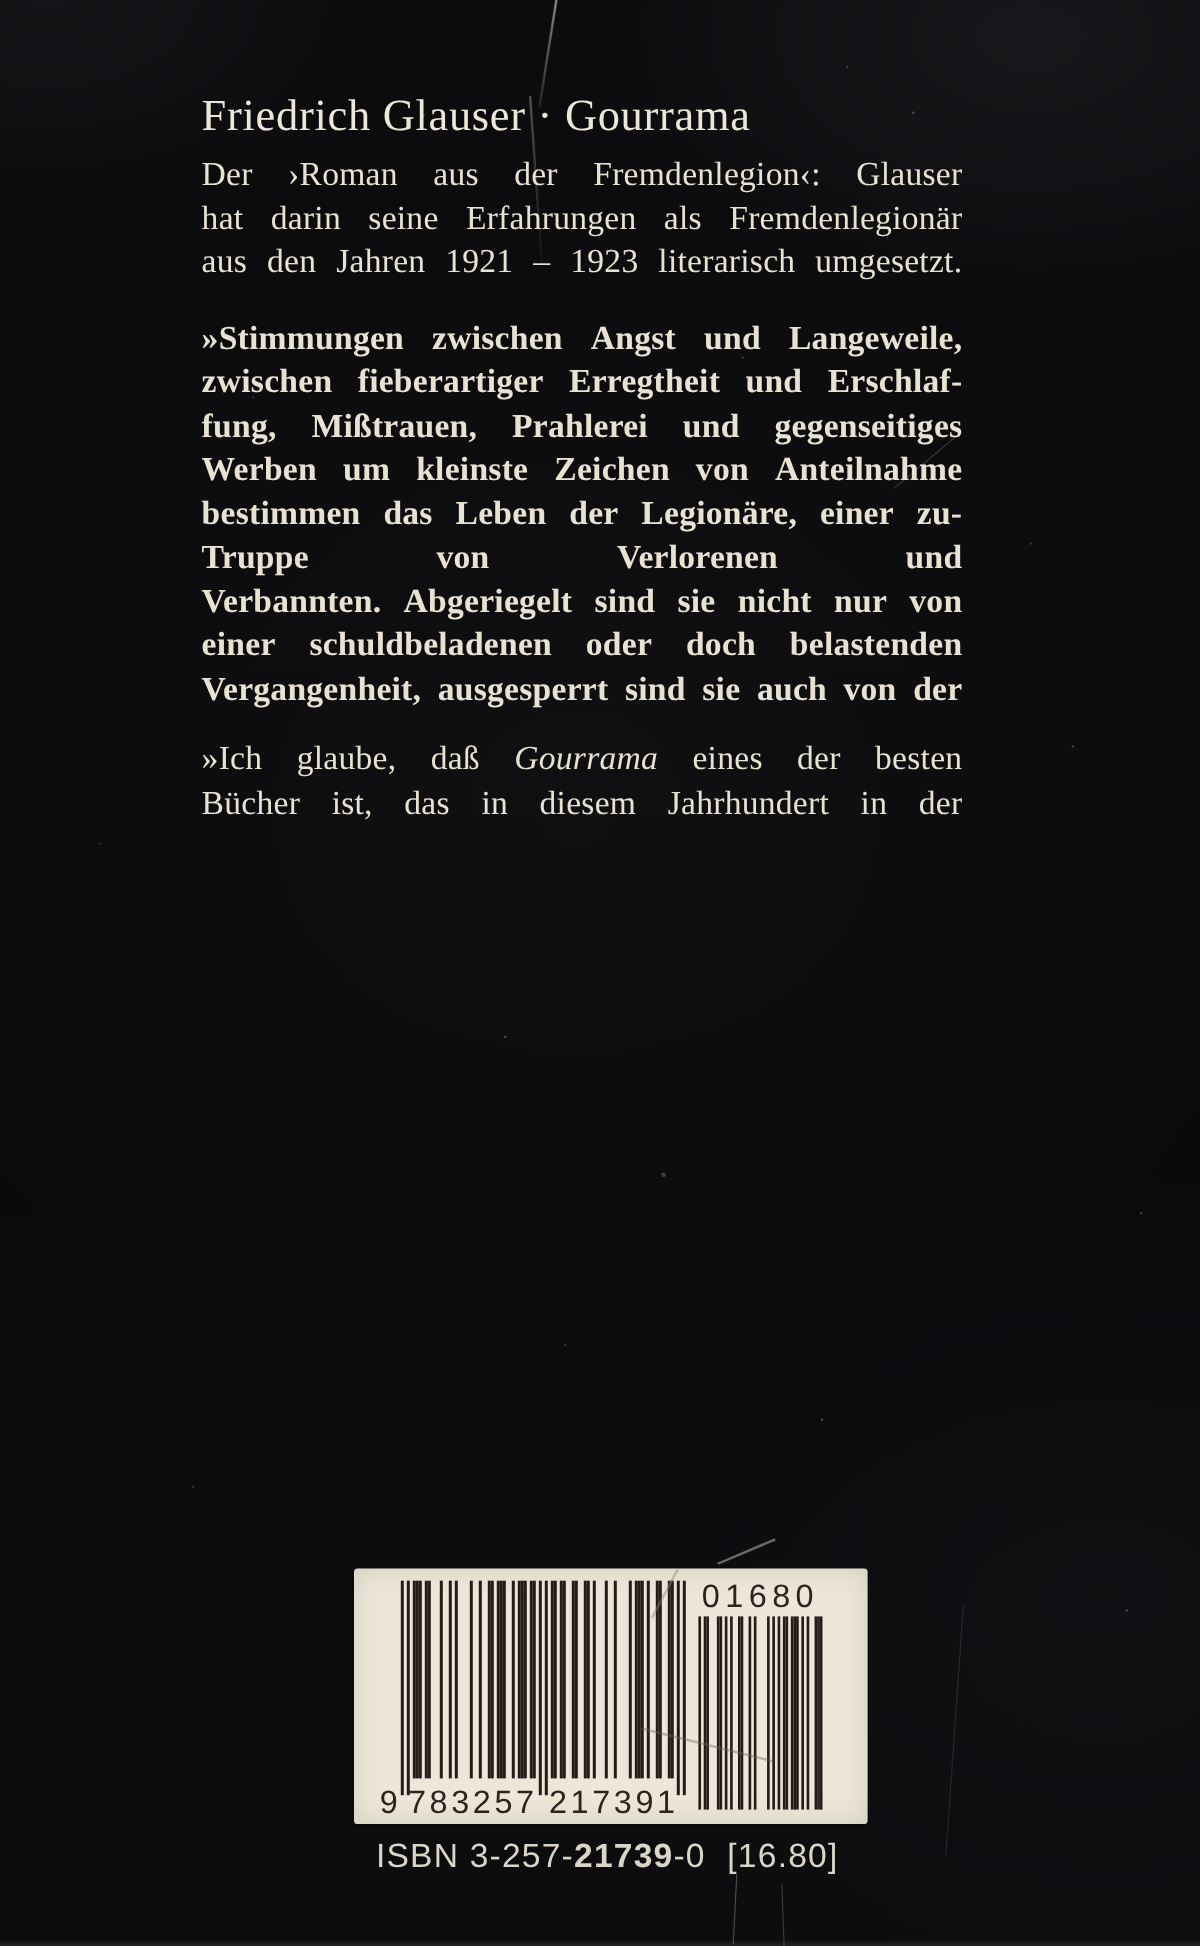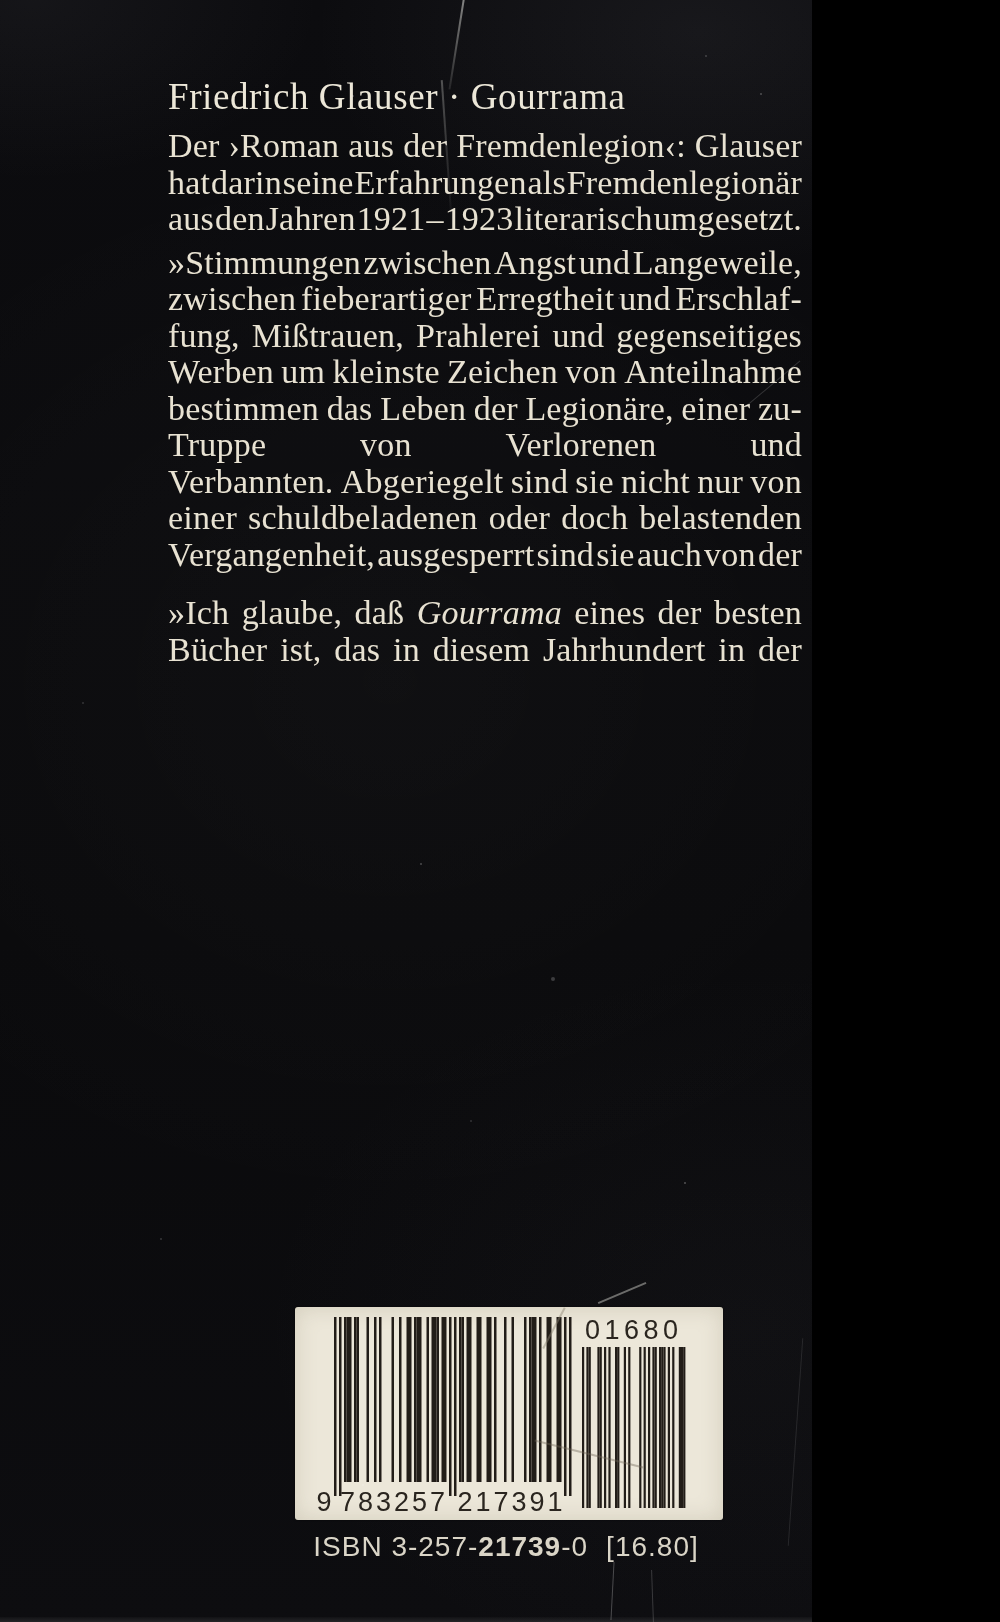--- a/index.html
+++ b/index.html
@@ -1,35 +1,35 @@
 <!DOCTYPE html>
 <html><head>
 <meta charset="utf-8">
 <style>
   html,body { margin:0; padding:0; background:#000; }
   .cover {
-    position:relative; width:812px; height:1622px; overflow:hidden;
+    position:relative; width:1000px; height:1622px; overflow:hidden;
     background:
       radial-gradient(ellipse 620px 380px at 86% 2%, rgba(130,130,140,0.10), transparent 62%),
       radial-gradient(ellipse 480px 300px at 4% 0%, rgba(130,130,140,0.08), transparent 60%),
       radial-gradient(ellipse 900px 760px at 48% 42%, rgba(255,255,255,0.025), transparent 72%),
       radial-gradient(ellipse 700px 520px at 92% 82%, rgba(110,110,120,0.05), transparent 70%),
       linear-gradient(#0c0c0f, #0a0a0c 58%, #0d0d10);
     font-family:"Liberation Serif", serif;
   }
 
   
   .text-block { position:absolute; left:168px; top:74px; width:634px; color:#e8e2d2; }
   .title {
     font-size:37px; line-height:46px; letter-spacing:0.6px; color:#ece7d8;
     white-space:nowrap;
   }
-  .para { font-size:34px; letter-spacing:0.2px; }
+  .para { font-size:28px; letter-spacing:0.2px; }
   .para[data-name="paragraph-intro"]            { margin-top:8px; }
-  .para[data-name="paragraph-nzz-quote"]        { margin-top:7px; }
+  .para[data-name="paragraph-nzz-quote"]        { margin-top:27px;font-weight:bold; }
   .para[data-name="paragraph-nzz-attribution"]  { margin-top:0; }
   .para[data-name="paragraph-bichsel-quote"]    { margin-top:22px; }
   .line { height:36.5px; line-height:36.5px; white-space:nowrap; }
   .line.just { display:flex; justify-content:space-between; align-items:baseline; }
   .line.last { word-spacing:3px; }
   .line .w { white-space:pre; }
   .it { font-style:italic; }
   .line.last .gap { margin-left:30px; }
 
   

